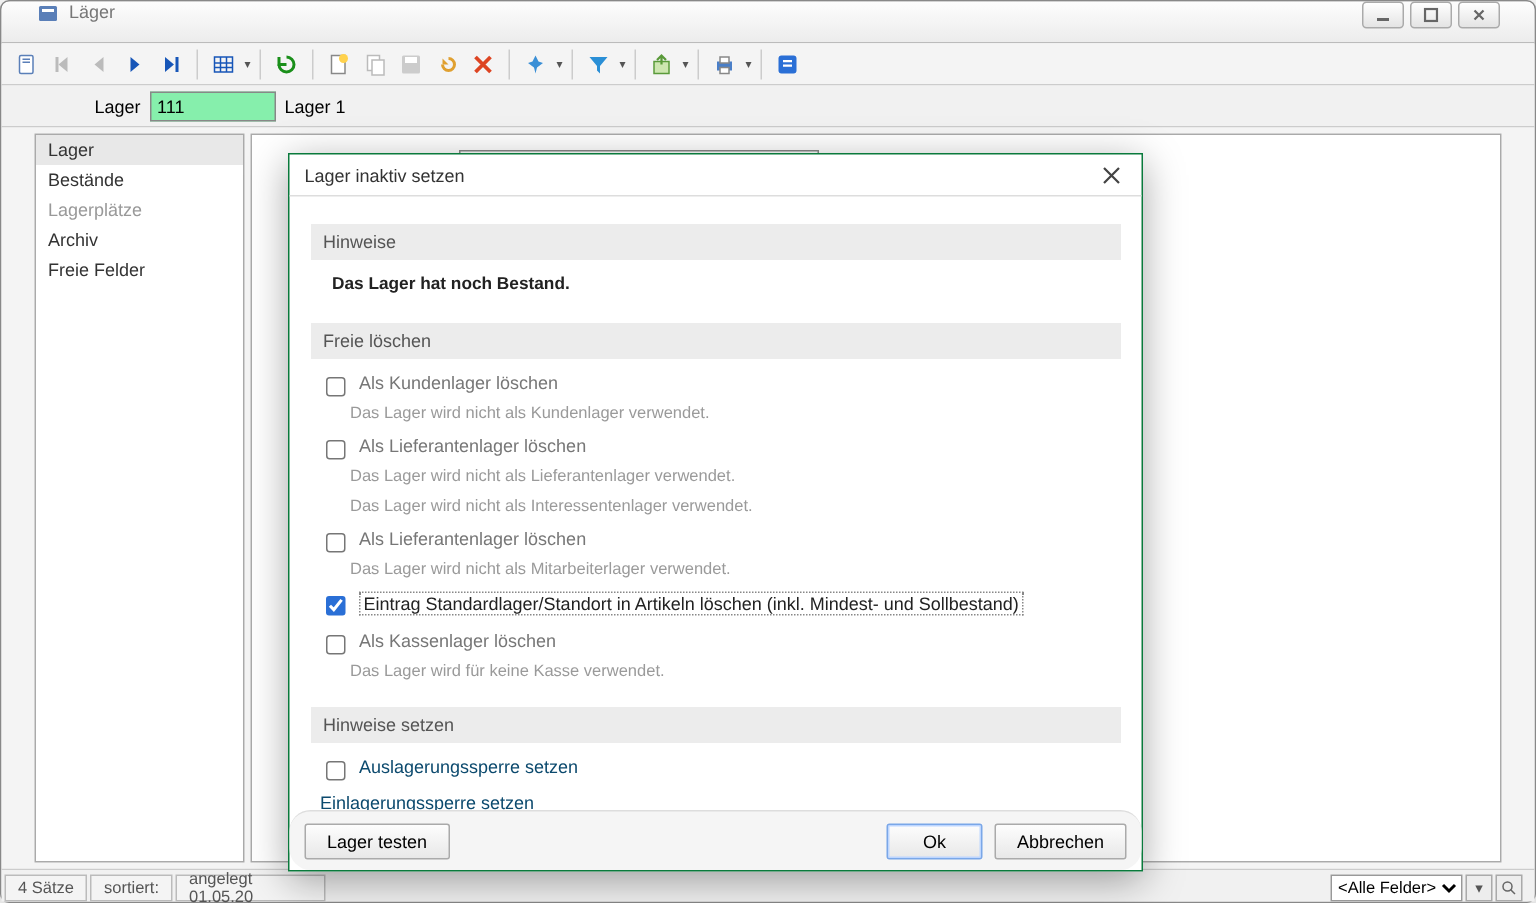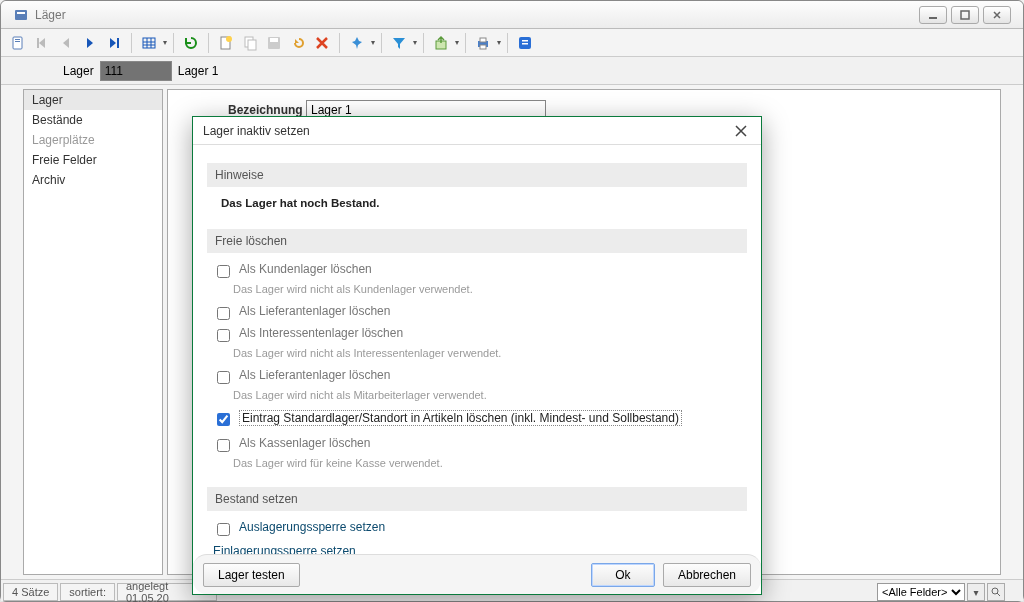--- a/index.html
+++ b/index.html
@@ -1,58 +1,58 @@
 <!DOCTYPE html>
 <html><head>
 <meta charset="utf-8">
 <style>
   * { box-sizing: border-box; font-family: "Segoe UI", Tahoma, sans-serif; }
   body { margin: 0; padding: 0; width: 1024px; height: 602px; background: #fff; overflow: hidden; }
   .window { width: 1024px; height: 602px; background: #fff; border: 1px solid #888; border-radius: 6px; box-shadow: 0 4px 20px rgba(0,0,0,0.3); display: flex; flex-direction: column; }
-  .titlebar { height: 28px; background: linear-gradient(#fdfdfd,#ececec); border-bottom: 1px solid #bbb; display: flex; align-items: center; padding: 0 12px; border-radius: 6px 6px 0 0; }
+  .titlebar { height: 28px; background: linear-gradient(#fdfdfd,#ececec); border-bottom: 1px solid #bbb; display: flex; align-items: flex-start; padding: 0 23px; border-radius: 6px 6px 0 0; }
   .title-icon { width: 16px; height: 16px; margin-right: 6px; }
   .title-text { font-size: 12px; color: #777; flex: 1; }
   .win-btns { display: flex; gap: 4px; }
   .win-btn { width: 28px; height: 18px; border: 1px solid #aaa; border-radius: 3px; background: linear-gradient(#fff,#e4e4e4); display:flex; align-items:center; justify-content:center; font-size:10px; color:#666; }
   .toolbar { height: 28px; background: #f4f4f4; border-bottom: 1px solid #ccc; display: flex; align-items: center; padding: 0 6px; gap: 2px; }
   .tbtn { width: 22px; height: 22px; display:flex; align-items:center; justify-content:center; border-radius:3px; }
   .tsep { width:1px; height:20px; background:#ccc; margin:0 4px; }
   .dropdown-arrow { font-size: 8px; color:#555; margin-left:1px;}
   .header-row { height: 28px; background:#f1f1f1; border-bottom:1px solid #ccc; display:flex; align-items:center; padding-left: 62px; gap:6px; font-size:12px; }
-  .header-row input { height:20px; border:1px solid #888; font-size:12px; padding:0 4px; width:72px; background:#737373; }
+  .header-row input { height:20px; border:1px solid #888; font-size:12px; padding:0 4px; width:84px; background:#86efac; }
   .body { flex:1; display:flex; position:relative; background:#f4f4f4; }
   .sidenav { width: 140px; background:#fff; border:1px solid #aaa; margin:4px 4px 4px 22px; }
   .sidenav-item { font-size:12px; padding:3px 8px; color:#333; cursor:default; }
   .sidenav-item.selected { background:#e8e8e8; }
   .sidenav-item.disabled { color:#999; }
   .mainpanel { flex:1; background:#fff; border:1px solid #aaa; margin:4px 22px 4px 0; padding:10px 20px; position:relative; }
   .form-row { display:flex; align-items:center; gap:8px; font-size:12px; }
   .form-row label { width:70px; text-align:right; color:#333;font-weight:bold;}
   .form-row input { height:20px; border:1px solid #888; padding:0 4px; font-size:12px; width:240px; }
   
-  .modal { position:absolute; left:192px; top:116px; width:570px; height:479px; background:#fff; border:1px solid #0a7a3c; box-shadow: 0 6px 25px rgba(0,0,0,0.35); display:flex; flex-direction:column; z-index:50; }
+  .modal { position:absolute; left:192px; top:102px; width:570px; height:479px; background:#fff; border:1px solid #0a7a3c; box-shadow: 0 6px 25px rgba(0,0,0,0.35); display:flex; flex-direction:column; z-index:50; }
   .modal-title { height:28px; display:flex; align-items:center; padding:0 10px; font-size:12px; color:#333; border-bottom:1px solid #ddd; }
   .modal-close { margin-left:auto; width:20px; height:20px; display:flex; align-items:center; justify-content:center; font-size:14px; color:#555; cursor:pointer; }
   .modal-body { flex:1; padding:10px 14px; overflow:auto; font-size:12px; }
   .section-head { background:#ececec; font-weight:normal; padding:5px 8px; font-size:12px; color:#555; margin-top:8px;}
   .hint-text { font-weight:bold; font-size:11.5px; padding:10px 4px 12px 14px; color:#222;}
   .chk-row { display:flex; align-items:flex-start; gap:6px; padding:3px 0 0 6px; }
   .chk-row input[type=checkbox] { width:13px; height:13px; accent-color:#2a6fd6; }
   .chk-label { font-size:12px; color:#777; }
   .chk-label.active { color:#222; border:1px dotted #888; padding:0 2px; }
   .chk-sub { font-size:11px; color:#9a9a9a; padding:2px 0 6px 26px; }
   .sperren .chk-label { color:#0c4a6e; }
   .modal-footer { height:40px; border-top:1px solid #ddd; background:#f5f5f5; display:flex; align-items:center; padding:0 10px; gap:8px;border-radius:14px; }
   .btn { height:24px; padding:0 14px; font-size:12px; background:linear-gradient(#fdfdfd,#e8e8e8); border:1px solid #aaa; border-radius:2px; cursor:pointer; display:flex; align-items:center;}
   .btn.primary { border:1px solid #7aa7e8; box-shadow:0 0 0 1px #bdd6ff inset; }
   .spacer { flex:1; }
   
   .statusbar { height:22px; background:#f1f1f1; border-top:1px solid #ccc; display:flex; align-items:flex-end; font-size:11px; color:#555; }
   .status-seg { border:1px solid #bbb; height:18px; display:flex; align-items:center; padding:0 8px; margin-left:2px; background:#f4f4f4;}
-  .status-combo { margin-left:auto; display:flex; align-items:center; gap:2px; padding-right:18px;}
+  .status-combo { margin-left:auto; display:flex; align-items:center; gap:2px; padding-right:8px;}
   .status-combo select { height:18px; font-size:11px; border:1px solid #999; background:#fff;}
   .mini-btn { width:18px; height:18px; border:1px solid #aaa; background:#ededed; font-size:10px; display:flex;align-items:center;justify-content:center;}
   svg { display:block; }
 </style>
 </head>
 <body>
 
 <div class="window">
   <div class="titlebar">
     <span class="title-icon">
@@ -204,22 +204,22 @@
     <span>Lager</span>
     <input type="text" value="111" style="">
     <span>Lager 1</span>
   </div>
 
   <div class="body">
     <div class="sidenav">
       <div class="sidenav-item selected">Lager</div>
       <div class="sidenav-item">Bestände</div>
       <div class="sidenav-item disabled">Lagerplätze</div>
+      <div class="sidenav-item">Archiv</div>
       <div class="sidenav-item">Freie Felder</div>
-      <div class="sidenav-item">Archiv</div>
     </div>
     <div class="mainpanel">
       <div class="form-row" style="margin-left:40px;">
         <label>Bezeichnung</label>
         <input type="text" value="Lager 1" style="">
       </div>
     </div>
   </div>
 
   <div class="modal">
@@ -241,25 +241,22 @@
       <div class="chk-row">
         <input type="checkbox" style="">
         <span class="chk-label">Als Kundenlager löschen</span>
       </div>
       <div class="chk-sub">Das Lager wird nicht als Kundenlager verwendet.</div>
 
       <div class="chk-row">
         <input type="checkbox" style="">
         <span class="chk-label">Als Lieferantenlager löschen</span>
       </div>
-
-      <div class="chk-row">
-        <input type="checkbox" style="">
-        <span class="chk-label">Als Interessentenlager löschen</span>
-      </div>
+      <div class="chk-sub">Das Lager wird nicht als Lieferantenlager verwendet.</div>
+
       <div class="chk-sub">Das Lager wird nicht als Interessentenlager verwendet.</div>
 
       <div class="chk-row">
         <input type="checkbox" style="">
         <span class="chk-label">Als Lieferantenlager löschen</span>
       </div>
       <div class="chk-sub">Das Lager wird nicht als Mitarbeiterlager verwendet.</div>
 
       <div class="chk-row">
         <input type="checkbox" checked="" style="">
@@ -267,21 +264,21 @@
       </div>
       <div style="height:4px"></div>
 
       <div class="chk-row">
         <input type="checkbox" style="">
         <span class="chk-label">Als Kassenlager löschen</span>
       </div>
       <div class="chk-sub">Das Lager wird für keine Kasse verwendet.</div>
 
       <div style="height:4px"></div>
-      <div class="section-head">Bestand setzen</div>
+      <div class="section-head">Hinweise setzen</div>
       <div style="height:6px"></div>
       <div class="sperren">
         <div class="chk-row">
           <input type="checkbox" style="">
           <span class="chk-label">Auslagerungssperre setzen</span>
         </div>
         <div style="height:2px"></div>
         <div class="chk-row">
 
           <span class="chk-label">Einlagerungssperre setzen</span>

